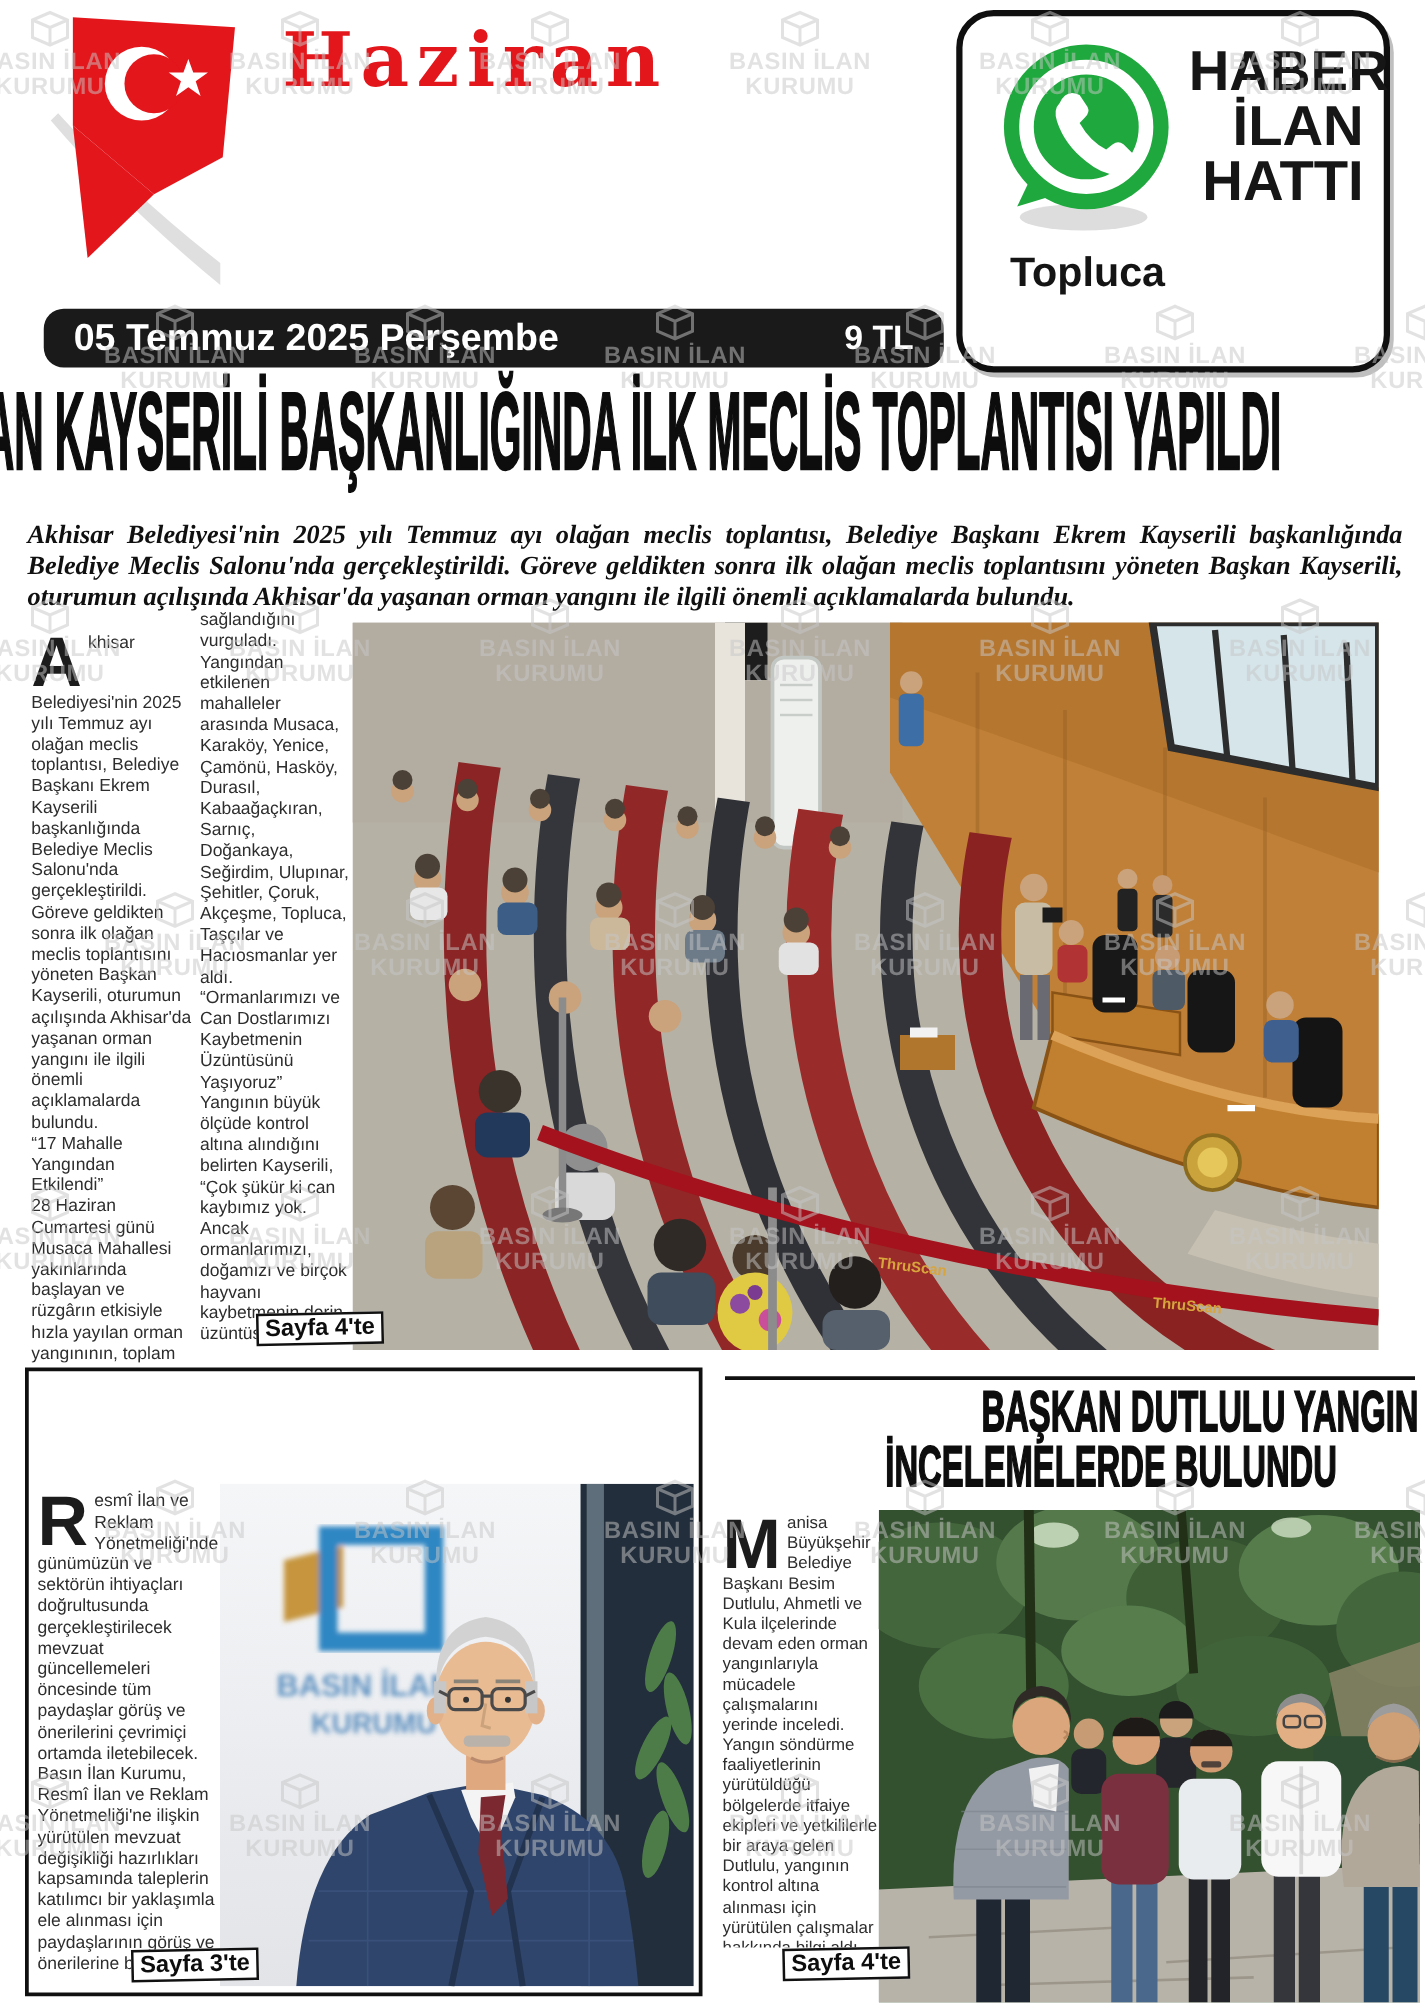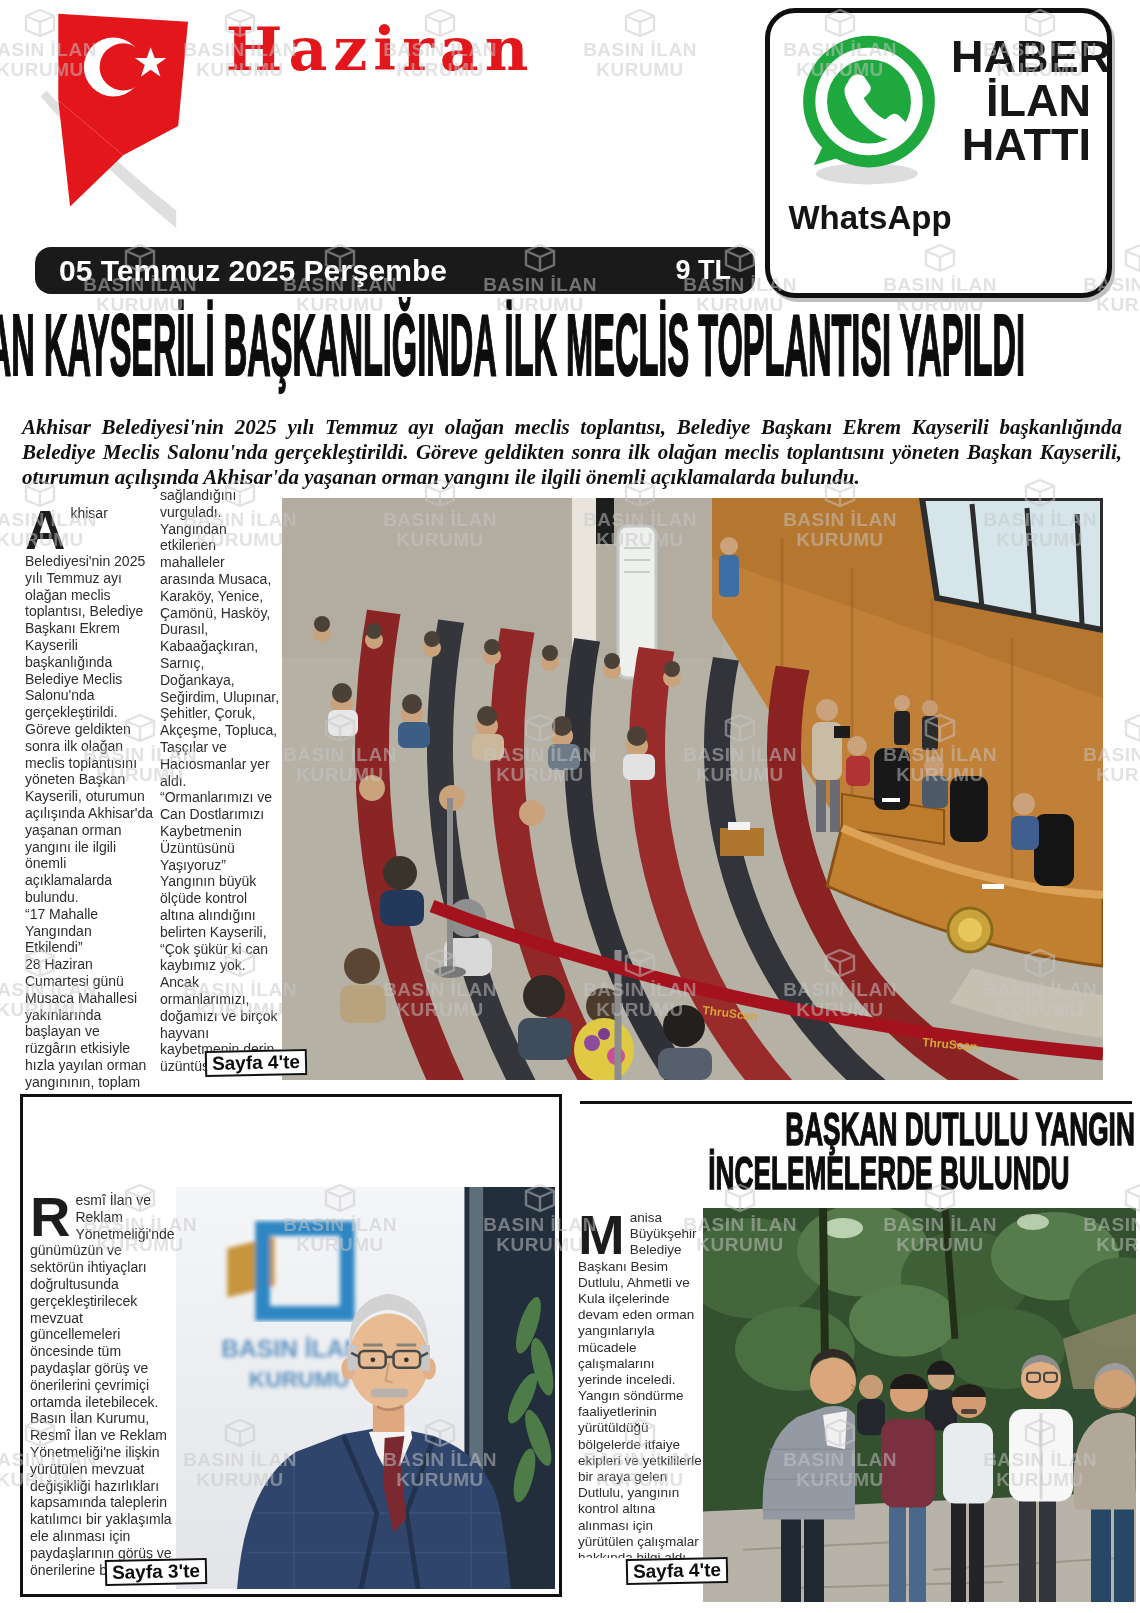--- a/index.html
+++ b/index.html
@@ -63,21 +63,21 @@
   <div class="abs wa-box" style="left:765px;top:8px;width:337px;height:280px">
     <div class="abs" style="left:14px;top:12px;width:170px;height:170px">
       <svg viewBox="0 0 160 160" width="170" height="170">
         <ellipse cx="78" cy="140" rx="48" ry="10" fill="#bbb" opacity=".5"></ellipse>
         <circle cx="80" cy="72" r="62" fill="#1fa83d"></circle>
         <polygon points="28,132 46,94 74,118" fill="#1fa83d"></polygon>
         <circle cx="80" cy="72" r="45" fill="none" stroke="#fff" stroke-width="11"></circle>
         <path d="M60 54 q5 -11 15 -6 l6 9 q2 4 -2 8 l-4 4 q8 14 20 20 l5 -4 q4 -3 8 0 l8 8 q6 8 -5 13 q-14 6 -31 -8 q-16 -12 -22 -30 q-3 -9 2 -14 z" fill="#fff"></path>
       </svg>
     </div>
-    <div class="abs wa-brand" style="left:0px;top:186px;width:200px">WhatsApp</div>
+    <div class="abs wa-brand" style="left:0px;top:186px;width:200px">Topluca</div>
     <div class="abs" style="right:16px;top:22px;width:140px">
       <div class="wa-line">HABER</div>
       <div class="wa-line">İLAN</div>
       <div class="wa-line">HATTI</div>
     </div>
   </div>
 
   <div class="abs datebar" style="left:35px;top:247px;width:672px;height:47px">
     <span class="d">05 Temmuz 2025 Perşembe</span>
     <span class="p">9 TL</span>

